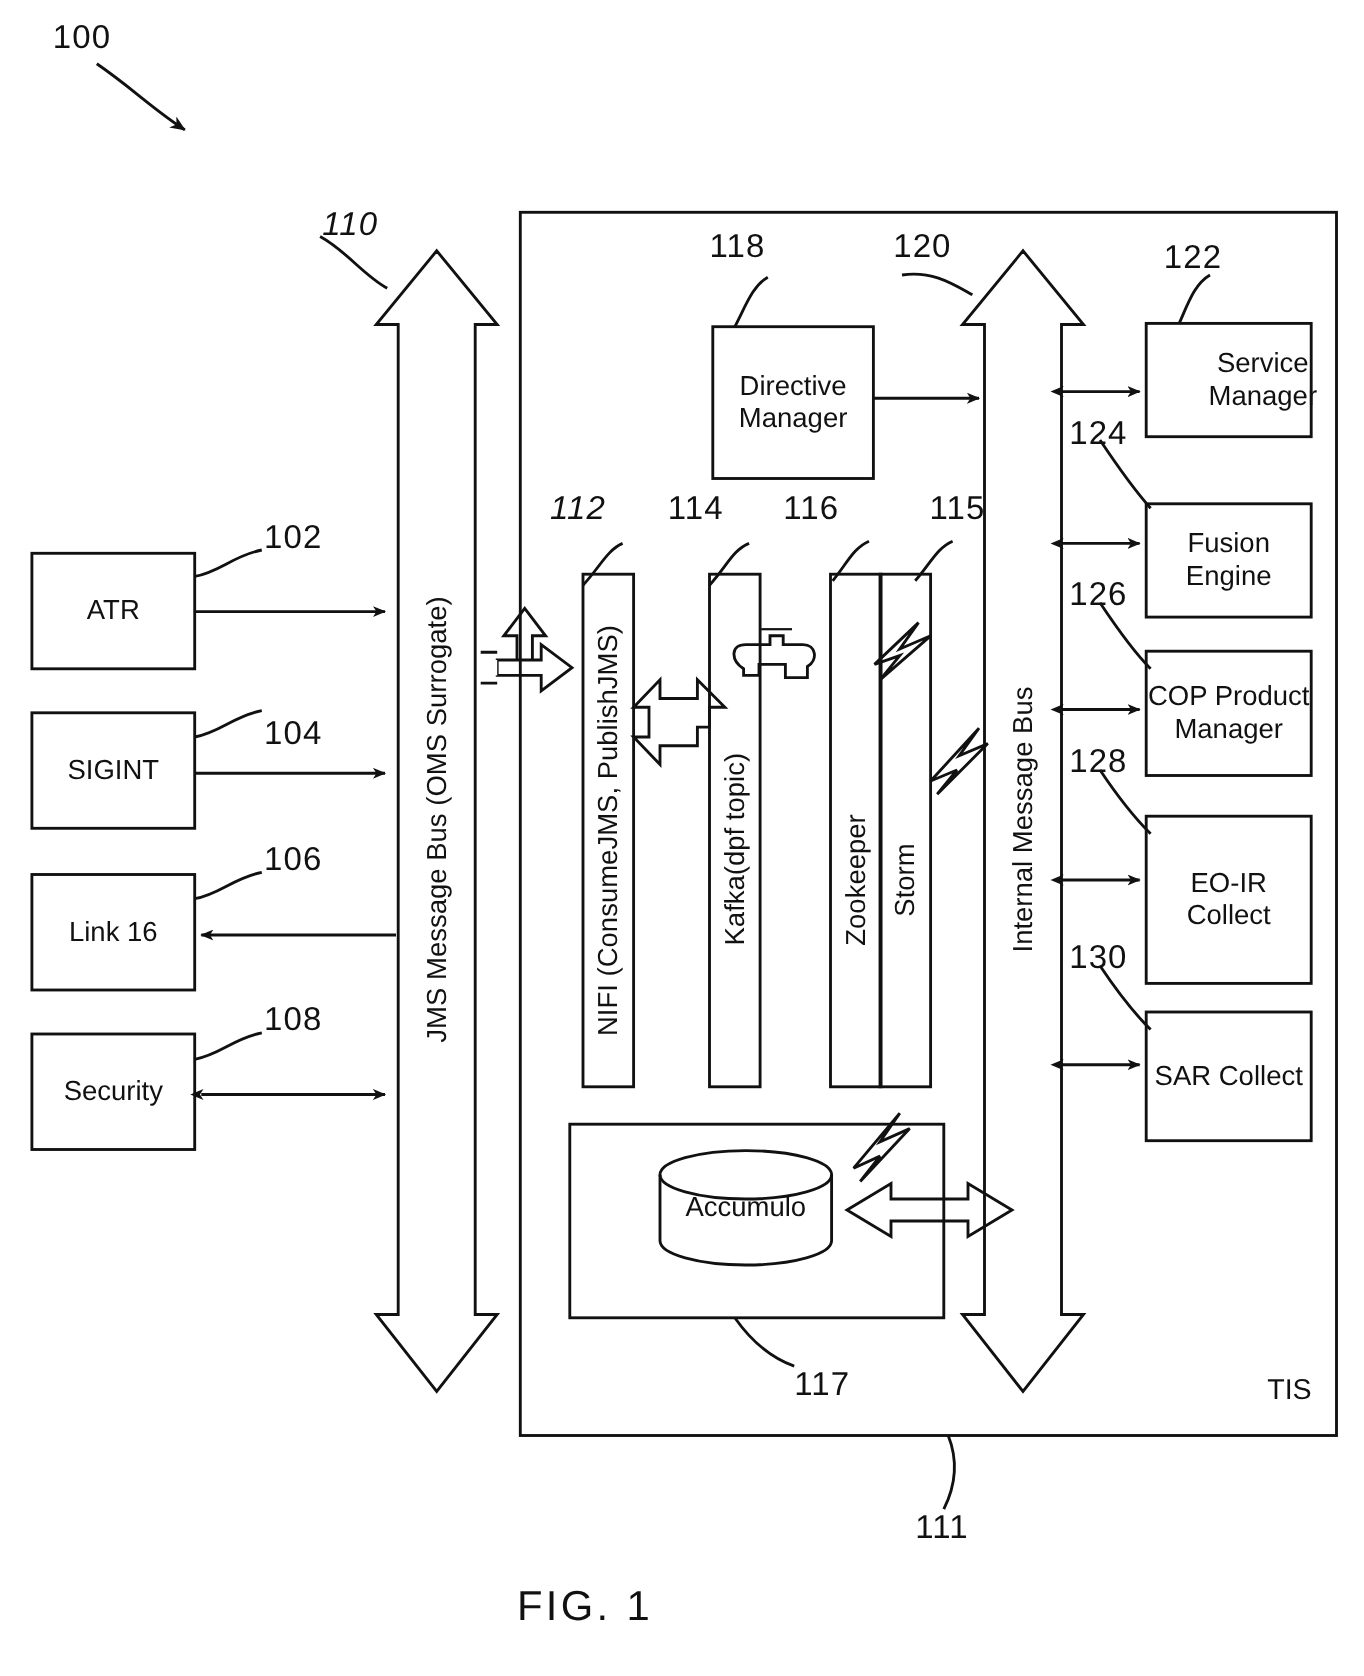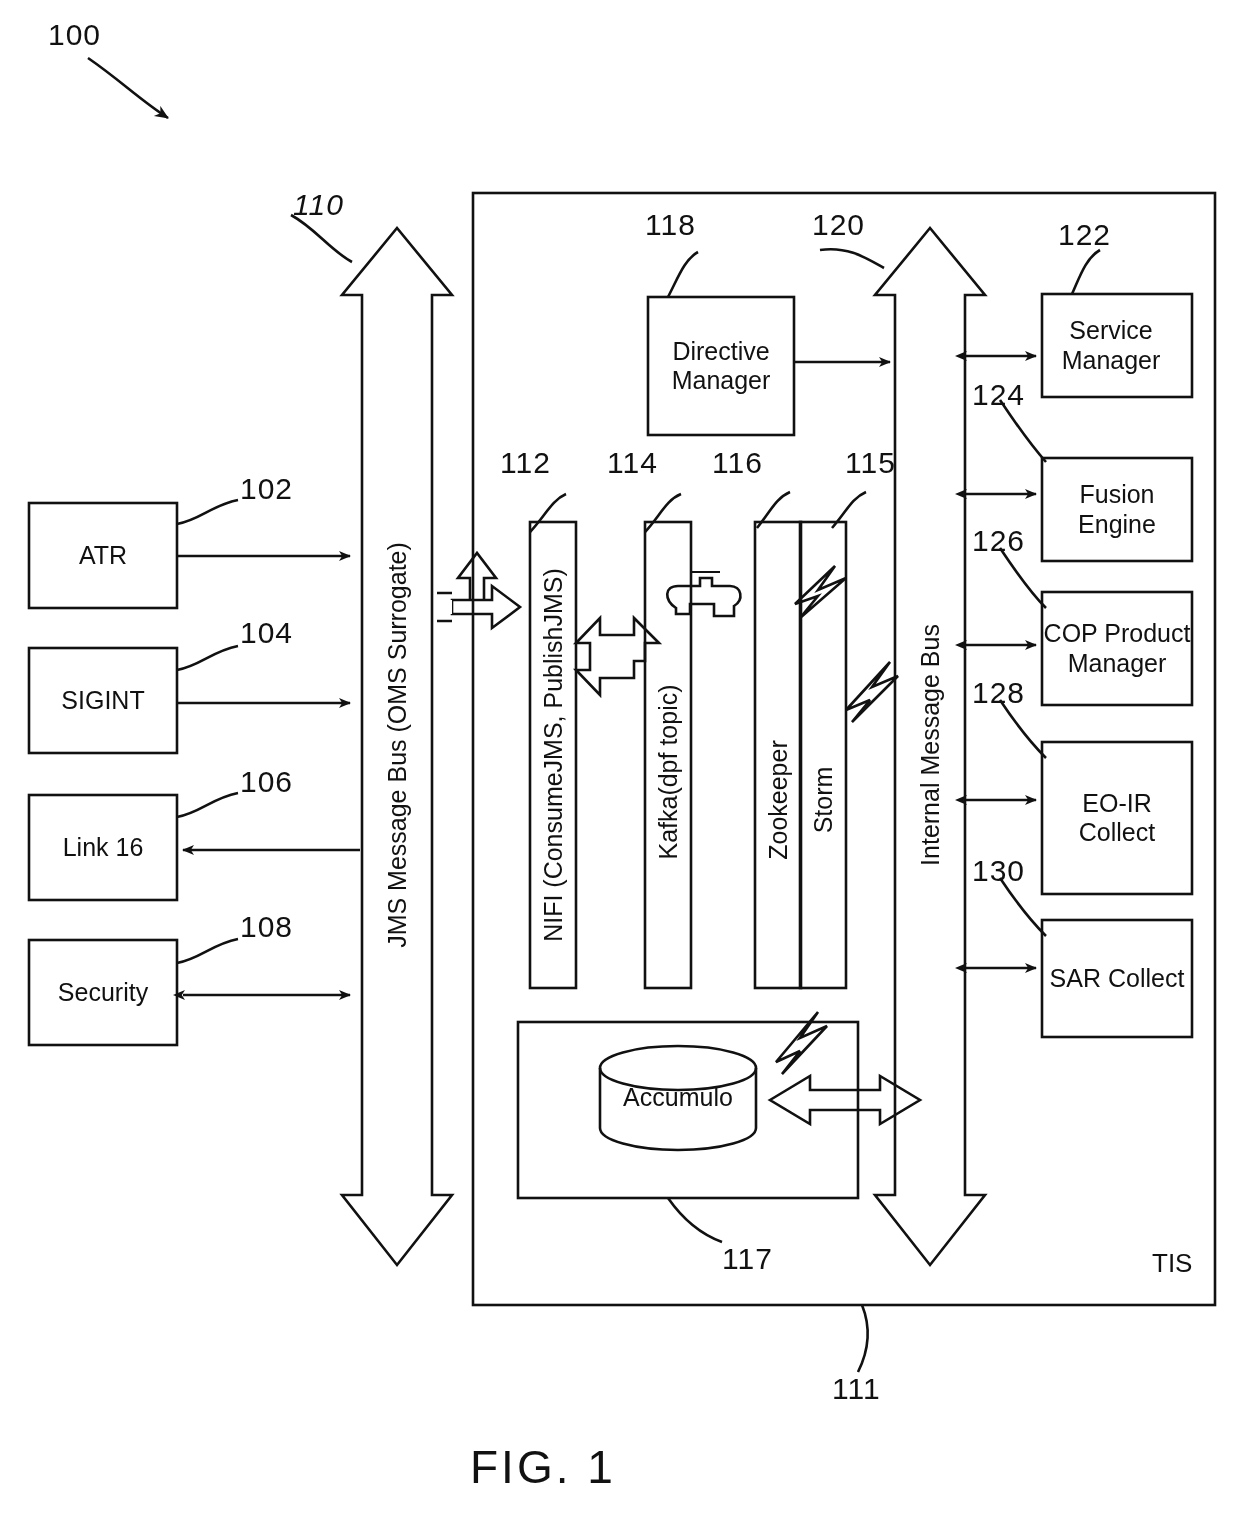--- a/index.html
+++ b/index.html
@@ -7,21 +7,21 @@
        font-family:"Liberation Sans","DejaVu Sans",sans-serif;color:#000;}
   #stage{position:absolute;inset:0;width:1232px;height:1524px;overflow:hidden;}
   svg{position:absolute;top:0;left:0;width:1240px;height:1524px;}
   .lbl{position:absolute;font-size:30px;letter-spacing:1px;color:#111;
        white-space:nowrap;font-family:"Liberation Sans","DejaVu Sans",sans-serif;}
   .boxtxt{position:absolute;display:flex;align-items:center;justify-content:center;
           text-align:center;font-size:25px;line-height:1.18;color:#111;}
   .vtxt{position:absolute;display:flex;align-items:center;justify-content:center;
         text-align:center;font-size:22px;color:#111;white-space:nowrap;
         transform-origin:center center;}
-  .figcap{position:absolute;font-size:46px;letter-spacing:3px;color:#111;}
+  .figcap{position:absolute;font-size:38px;letter-spacing:3px;color:#111;}
   .tis{position:absolute;font-size:26px;color:#111;}
 </style>
 </head>
 <body>
 
 <div id="stage">
 
   <svg viewBox="0 0 1240 1524">
     <defs>
       <marker id="ah" markerWidth="13" markerHeight="13" refX="11" refY="5" orient="auto" markerUnits="userSpaceOnUse">
@@ -126,25 +126,25 @@
     </g>
   </svg>
 
   <div class="lbl" style="left:48px;  top:18px;">100</div>
   <div class="lbl" style="left:293px; top:188px;font-style:italic;">110</div>
   <div class="lbl" style="left:645px; top:208px;">118</div>
   <div class="lbl" style="left:812px; top:208px;">120</div>
   <div class="lbl" style="left:1043px;top:218px;margin-left:15px;">122</div>
 
   <div class="lbl" style="left:240px; top:472px;">102</div>
-  <div class="lbl" style="left:240px; top:616px;">104</div>
+  <div class="lbl" style="left:240px; top:650px;">104</div>
   <div class="lbl" style="left:240px; top:765px;">106</div>
   <div class="lbl" style="left:240px; top:910px;">108</div>
 
-  <div class="lbl" style="left:500px; top:446px;">112</div>
+  <div class="lbl" style="left:500px; top:446px;font-style:italic;">112</div>
   <div class="lbl" style="left:607px; top:446px;">114</div>
   <div class="lbl" style="left:712px; top:446px;">116</div>
   <div class="lbl" style="left:845px; top:446px;">115</div>
 
   <div class="lbl" style="left:972px; top:378px;">124</div>
   <div class="lbl" style="left:972px; top:524px;">126</div>
   <div class="lbl" style="left:972px; top:676px;">128</div>
   <div class="lbl" style="left:972px; top:854px;">130</div>
 
   <div class="lbl" style="left:722px; top:1242px;">117</div>
@@ -170,21 +170,21 @@
   <div class="vtxt" style="left:778px; top:800px; width:260px; height:40px;
        margin-left:-130px; margin-top:-20px; transform:rotate(-90deg); font-size:25px;">Zookeeper</div>
 
   <div class="vtxt" style="left:823px; top:800px; width:260px; height:40px;
        margin-left:-130px; margin-top:-20px; transform:rotate(-90deg); font-size:25px;">Storm</div>
 
   <div class="boxtxt" style="left:648px; top:297px; width:146px; height:138px;">Directive Manager</div>
 
   <div class="boxtxt" style="left:600px; top:1078px; width:156px; height:40px;">Accumulo</div>
 
-  <div class="boxtxt" style="left:1036px; top:294px; width:150px; height:103px;border-radius:29px;">Service Manager</div>
+  <div class="boxtxt" style="left:1073px; top:294px; width:150px; height:103px;border-radius:29px;">Service Manager</div>
   <div class="boxtxt" style="left:1042px; top:458px; width:150px; height:103px;">Fusion Engine</div>
   <div class="boxtxt" style="left:1042px; top:592px; width:150px; height:113px;">COP Product Manager</div>
   <div class="boxtxt" style="left:1042px; top:742px; width:150px; height:152px;">EO-IR Collect</div>
   <div class="boxtxt" style="left:1042px; top:920px; width:150px; height:117px;">SAR Collect</div>
 
   <div class="tis" style="left:1152px; top:1248px;">TIS</div>
 
   <div class="figcap" style="left:470px; top:1440px;">FIG. 1</div>
 
 </div>

